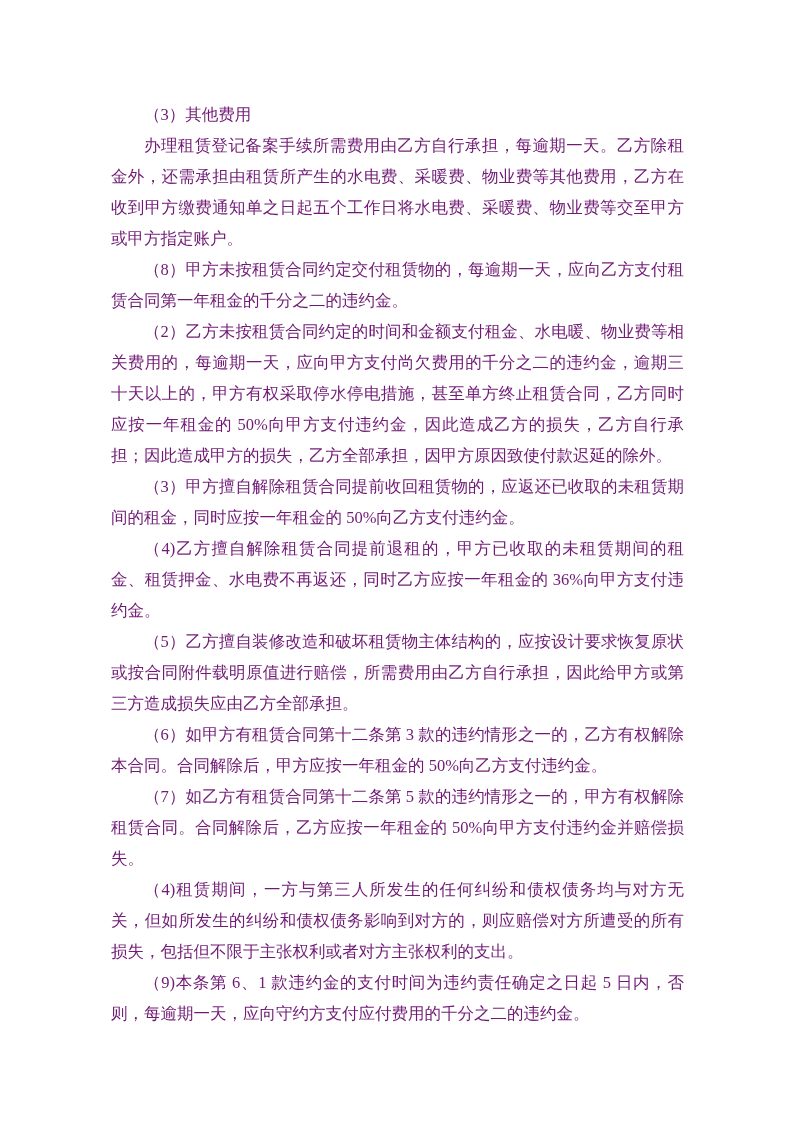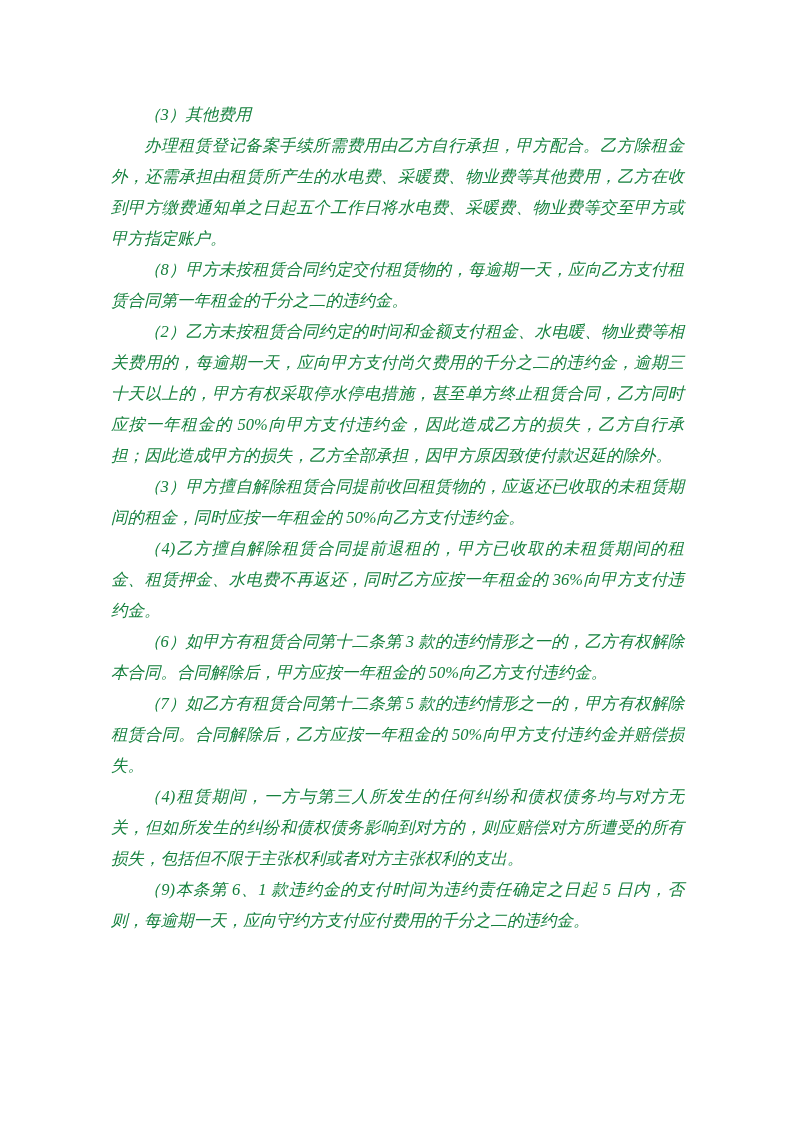--- a/index.html
+++ b/index.html
@@ -12,40 +12,40 @@
     background: #ffffff;
     overflow: hidden;
     position: relative;
     font-family: "Liberation Serif", "DejaVu Serif", serif;
   }
   .doc-page {
     position: absolute;
     left: 111px;
     top: 99px;
     width: 573px;
-    color: #15803d;
-    font-style: italic;
+    color: #701a75;
   }
   .doc-page p {
     margin: 0;
     font-size: 16.5px;
     line-height: 31px;
     text-align: justify;
     text-justify: inter-ideograph;
     text-indent: 2em;
     word-break: break-all;
   }
 </style>
 </head>
 <body>
 
 <div class="doc-page">
   <p>（3）其他费用</p>
-  <p>办理租赁登记备案手续所需费用由乙方自行承担，甲方配合。乙方除租金外，还需承担由租赁所产生的水电费、采暖费、物业费等其他费用，乙方在收到甲方缴费通知单之日起五个工作日将水电费、采暖费、物业费等交至甲方或甲方指定账户。</p>
+  <p>办理租赁登记备案手续所需费用由乙方自行承担，每逾期一天。乙方除租金外，还需承担由租赁所产生的水电费、采暖费、物业费等其他费用，乙方在收到甲方缴费通知单之日起五个工作日将水电费、采暖费、物业费等交至甲方或甲方指定账户。</p>
   <p>（8）甲方未按租赁合同约定交付租赁物的，每逾期一天，应向乙方支付租赁合同第一年租金的千分之二的违约金。</p>
   <p>（2）乙方未按租赁合同约定的时间和金额支付租金、水电暖、物业费等相关费用的，每逾期一天，应向甲方支付尚欠费用的千分之二的违约金，逾期三十天以上的，甲方有权采取停水停电措施，甚至单方终止租赁合同，乙方同时应按一年租金的 50%向甲方支付违约金，因此造成乙方的损失，乙方自行承担；因此造成甲方的损失，乙方全部承担，因甲方原因致使付款迟延的除外。</p>
   <p>（3）甲方擅自解除租赁合同提前收回租赁物的，应返还已收取的未租赁期间的租金，同时应按一年租金的 50%向乙方支付违约金。</p>
   <p>（4)乙方擅自解除租赁合同提前退租的，甲方已收取的未租赁期间的租金、租赁押金、水电费不再返还，同时乙方应按一年租金的 36%向甲方支付违约金。</p>
+  <p>（5）乙方擅自装修改造和破坏租赁物主体结构的，应按设计要求恢复原状或按合同附件载明原值进行赔偿，所需费用由乙方自行承担，因此给甲方或第三方造成损失应由乙方全部承担。</p>
   <p>（6）如甲方有租赁合同第十二条第 3 款的违约情形之一的，乙方有权解除本合同。合同解除后，甲方应按一年租金的 50%向乙方支付违约金。</p>
   <p>（7）如乙方有租赁合同第十二条第 5 款的违约情形之一的，甲方有权解除租赁合同。合同解除后，乙方应按一年租金的 50%向甲方支付违约金并赔偿损失。</p>
   <p>（4)租赁期间，一方与第三人所发生的任何纠纷和债权债务均与对方无关，但如所发生的纠纷和债权债务影响到对方的，则应赔偿对方所遭受的所有损失，包括但不限于主张权利或者对方主张权利的支出。</p>
   <p>（9)本条第 6、1 款违约金的支付时间为违约责任确定之日起 5 日内，否则，每逾期一天，应向守约方支付应付费用的千分之二的违约金。</p>
 </div>
 
 </body></html>

